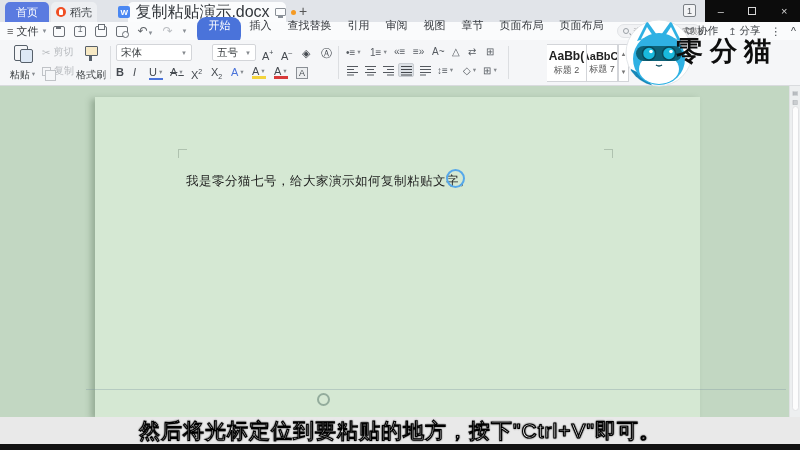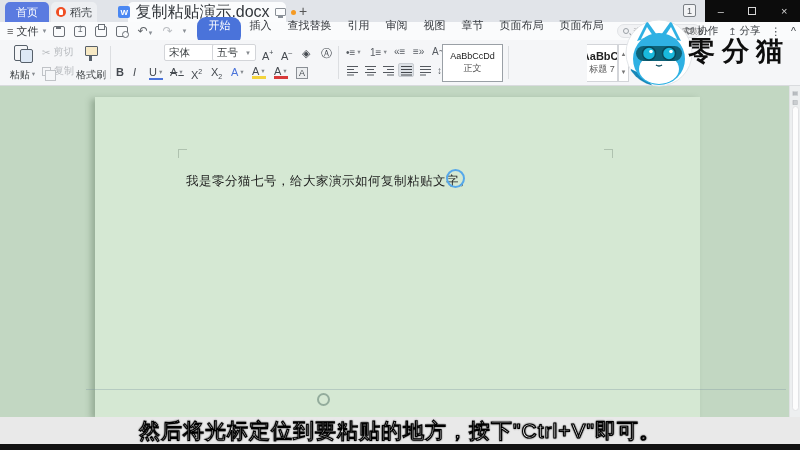--- a/index.html
+++ b/index.html
@@ -96,21 +96,21 @@
   .progressline { position:absolute; left:86px; top:303px; width:700px; height:1px; background:rgba(125,150,160,.35); }
   .progressknob { position:absolute; left:222px; top:296px; width:13px; height:13px; border:2px solid #93ac9c; border-radius:50%; background:transparent; }
 
   
   .rail { position:absolute; left:789px; top:86px; width:11px; height:331px; background:#edeff0; border-left:1px solid #dfe1e3; }
   .rail-ic { position:absolute; left:1px; width:8px; font-size:6px; color:#8a8f95; text-align:center; }
   .thumb { position:absolute; left:2px; top:20px; width:7px; height:305px; background:#fdfdfd; border:1px solid #e2e3e5; border-radius:4px; }
 
   
   .mascot { position:absolute; left:625px; top:19px; width:68px; height:68px; z-index:30; }
-  .brand-logo { position:absolute; left:676px; top:33px; z-index:31; font-size:27px; font-weight:900; color:#0d0d0d; letter-spacing:7px; white-space:nowrap;margin-left:12px; }
+  .brand-logo { position:absolute; left:676px; top:33px; z-index:31; font-size:27px; font-weight:900; color:#0d0d0d; letter-spacing:7px; white-space:nowrap; }
 
   
   .subband { position:absolute; left:0; top:417px; width:800px; height:27px; background:#e9e9e9; display:flex; align-items:center; justify-content:center; z-index:40; }
   .subtitle { font-size:21px; color:#fff; -webkit-text-stroke:1.2px #000; text-shadow:0 0 2px #000, 0 0 2px #000; letter-spacing:1px; white-space:nowrap; }
   .bottombar { position:absolute; left:0; top:444px; width:800px; height:6px; background:#121212; z-index:41; }
 </style>
 </head>
 <body>
 
 <div id="app">
@@ -192,21 +192,21 @@
           <span class="ic-copy"></span>
           <span>复制</span>
         </span>
     </div>
     <div class="bigbtn" style="left:76px; width:30px;">
       <span class="brush-ic"></span>
       <span class="lbl">格式刷</span>
     </div>
     <div class="vsep" style="left:110px;"></div>
 
-    <div class="combo" style="left:116px; top:4px; width:76px;margin-left:48px;">
+    <div class="combo" style="left:116px; top:4px; width:76px;">
       <span>宋体</span>
         <span class="car">▼</span>
     </div>
     <div class="combo" style="left:212px; top:4px; width:44px;">
       <span>五号</span>
         <span class="car">▼</span>
     </div>
     <div class="tbtn" style="left:262px; top:5px;">A<span class="sup">+</span></div>
     <div class="tbtn" style="left:281px; top:5px;">A<span class="sup">–</span></div>
     <div class="tbtn" style="left:302px; top:5px;">◈</div>
@@ -258,23 +258,23 @@
       <svg width="13" height="11">
           <path d="M1 1.5h11M1 4.5h11M1 7.5h11M1 10h6" stroke="#555a60" fill="none"></path>
         </svg>
     </div>
     <div class="pic" style="left:437px; top:23px;">↕≡<span class="caret6">▼</span></div>
     <div class="pic" style="left:463px; top:23px;">◇<span class="caret6">▼</span></div>
     <div class="pic" style="left:483px; top:23px;">⊞<span class="caret6">▼</span></div>
 
     <div class="vsep" style="left:508px;"></div>
 
-    <div class="stylebox sel" style="left:442px; width:61px;">
-      <span class="sample">AaBbCcDd</span>
-      <span class="name">正文</span>
+    <div class="stylebox" style="left:547px; width:40px; border-left:none;">
+      <span class="sample" style="font-size:12px; font-weight:bold;">AaBb(</span>
+      <span class="name">标题 2</span>
     </div>
     <div class="stylebox" style="left:587px; width:31px; border-left:none; overflow:hidden;">
       <span class="sample" style="font-size:11px; font-weight:bold;">AaBbC(</span>
       <span class="name">标题 7</span>
     </div>
     <div class="gal-more">
       <span>▲</span>
       <span>▼</span>
     </div>
 

